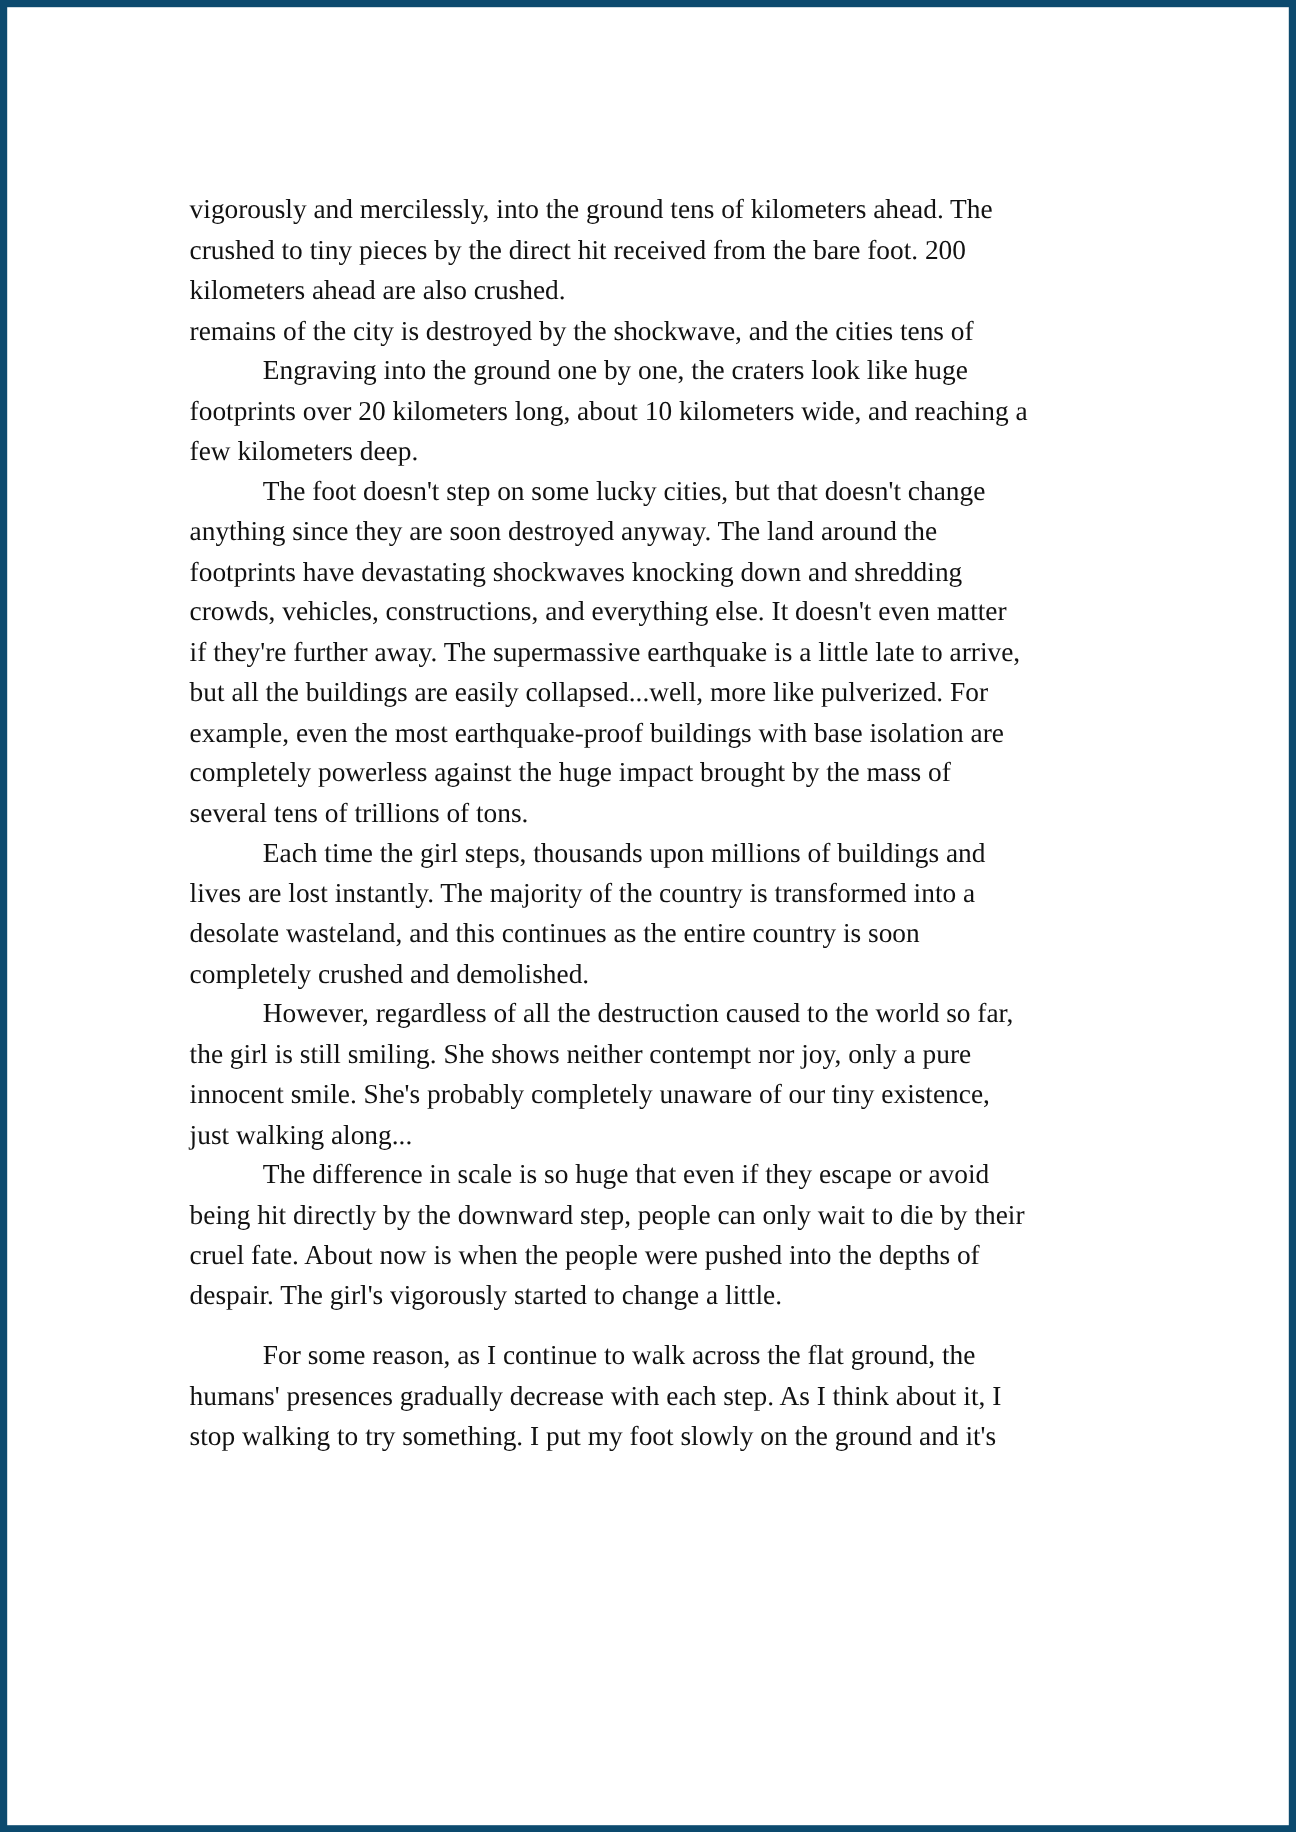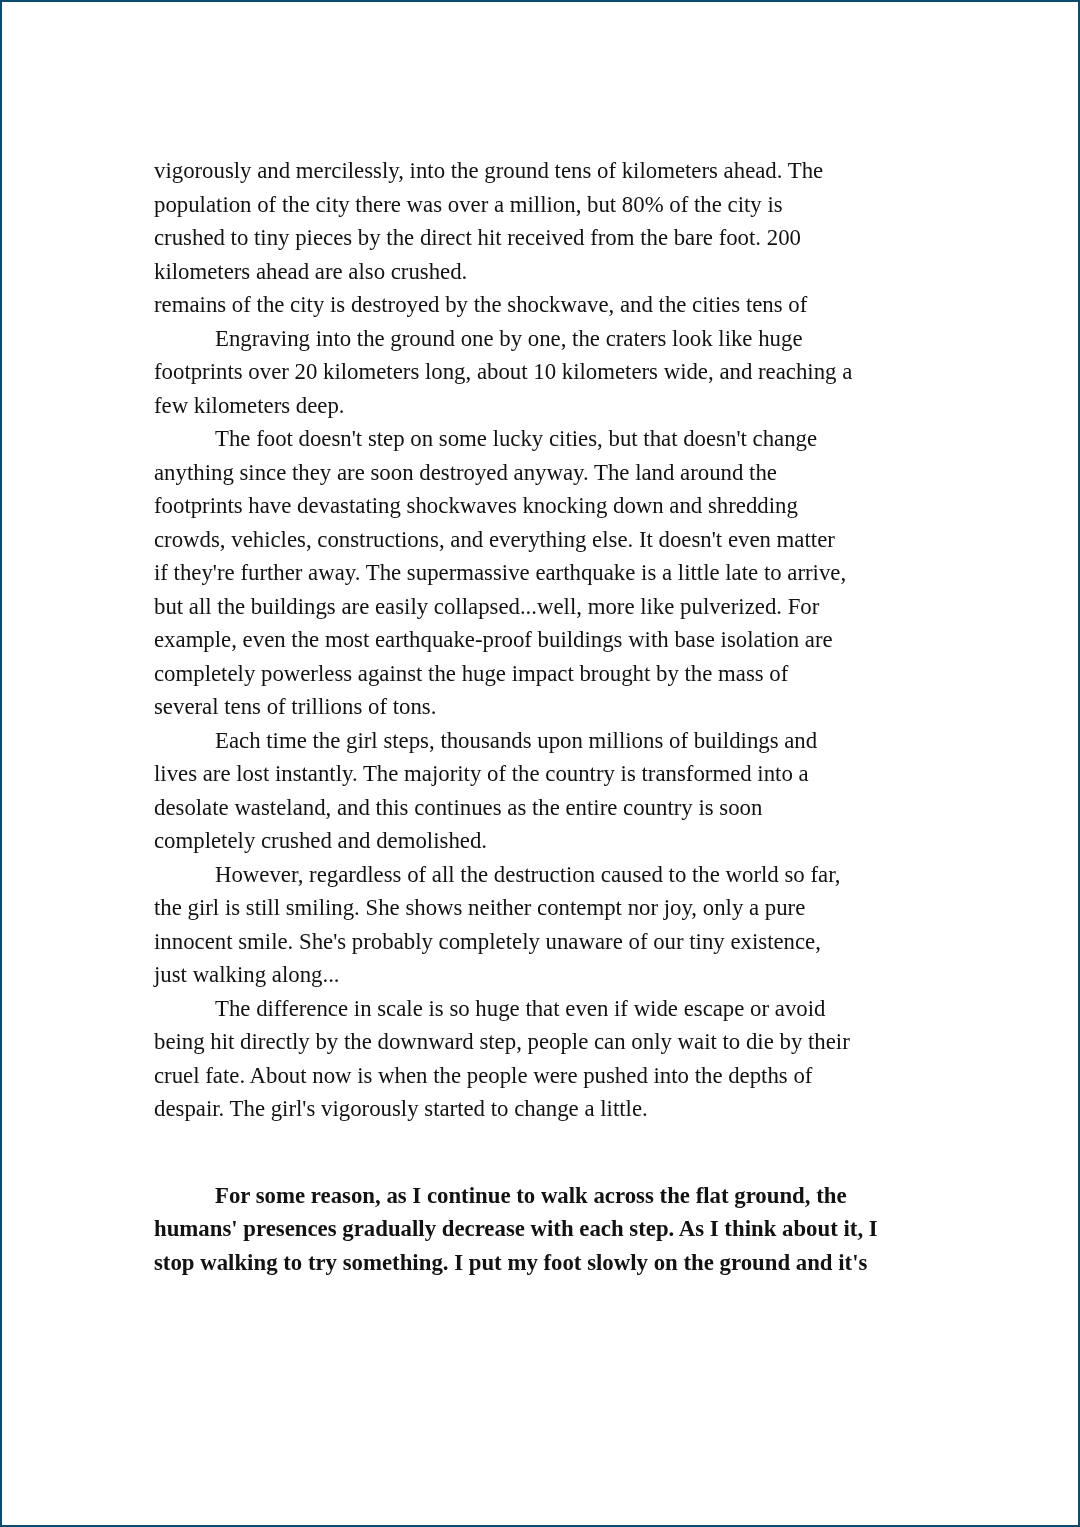--- a/index.html
+++ b/index.html
@@ -6,57 +6,55 @@
     margin: 0;
     padding: 0;
     background: #ffffff;
   }
   .page {
     position: relative;
     width: 1080px;
     height: 1527px;
     box-sizing: border-box;
     background: #ffffff;
-    border: 2px solid #0c4a6e;
+    border: 6px solid #0c4a6e;
     overflow: hidden;
     font-family: "Liberation Serif", "DejaVu Serif", serif;
   }
   .text-block {
     position: absolute;
     left: 152px;
     top: 152px;
     width: 800px;
     color: #121212;
     font-size: 22.8px;
     line-height: 33.5px;
     text-align: left;
   }
   .paragraph {
     margin: 0;
     padding: 0;
   }
   .paragraph.space-before {
-    margin-top: 53px;
-    font-weight: bold;
+    margin-top: 17px;
   }
   .line {
     white-space: nowrap;
   }
   .line.indent-first {
     text-indent: 61px;
   }
 </style>
 </head>
 <body>
 
 <div class="page">
   <div class="text-block">
       <div class="paragraph">
         <div class="line">vigorously and mercilessly, into the ground tens of kilometers ahead. The</div>
-        <div class="line">population of the city there was over a million, but 80% of the city is</div>
         <div class="line">crushed to tiny pieces by the direct hit received from the bare foot. 200</div>
         <div class="line">kilometers ahead are also crushed.</div>
         <div class="line">remains of the city is destroyed by the shockwave, and the cities tens of</div>
       </div>
       <div class="paragraph">
         <div class="line indent-first">Engraving into the ground one by one, the craters look like huge</div>
         <div class="line">footprints over 20 kilometers long, about 10 kilometers wide, and reaching a</div>
         <div class="line">few kilometers deep.</div>
       </div>
       <div class="paragraph">
@@ -76,21 +74,21 @@
         <div class="line">desolate wasteland, and this continues as the entire country is soon</div>
         <div class="line">completely crushed and demolished.</div>
       </div>
       <div class="paragraph">
         <div class="line indent-first">However, regardless of all the destruction caused to the world so far,</div>
         <div class="line">the girl is still smiling. She shows neither contempt nor joy, only a pure</div>
         <div class="line">innocent smile. She's probably completely unaware of our tiny existence,</div>
         <div class="line">just walking along...</div>
       </div>
       <div class="paragraph">
-        <div class="line indent-first">The difference in scale is so huge that even if wide escape or avoid</div>
+        <div class="line indent-first">The difference in scale is so huge that even if they escape or avoid</div>
         <div class="line">being hit directly by the downward step, people can only wait to die by their</div>
         <div class="line">cruel fate. About now is when the people were pushed into the depths of</div>
         <div class="line">despair. The girl's vigorously started to change a little.</div>
       </div>
       <div class="paragraph space-before">
         <div class="line indent-first">For some reason, as I continue to walk across the flat ground, the</div>
         <div class="line">humans' presences gradually decrease with each step. As I think about it, I</div>
         <div class="line">stop walking to try something. I put my foot slowly on the ground and it's</div>
       </div>
     </div>

